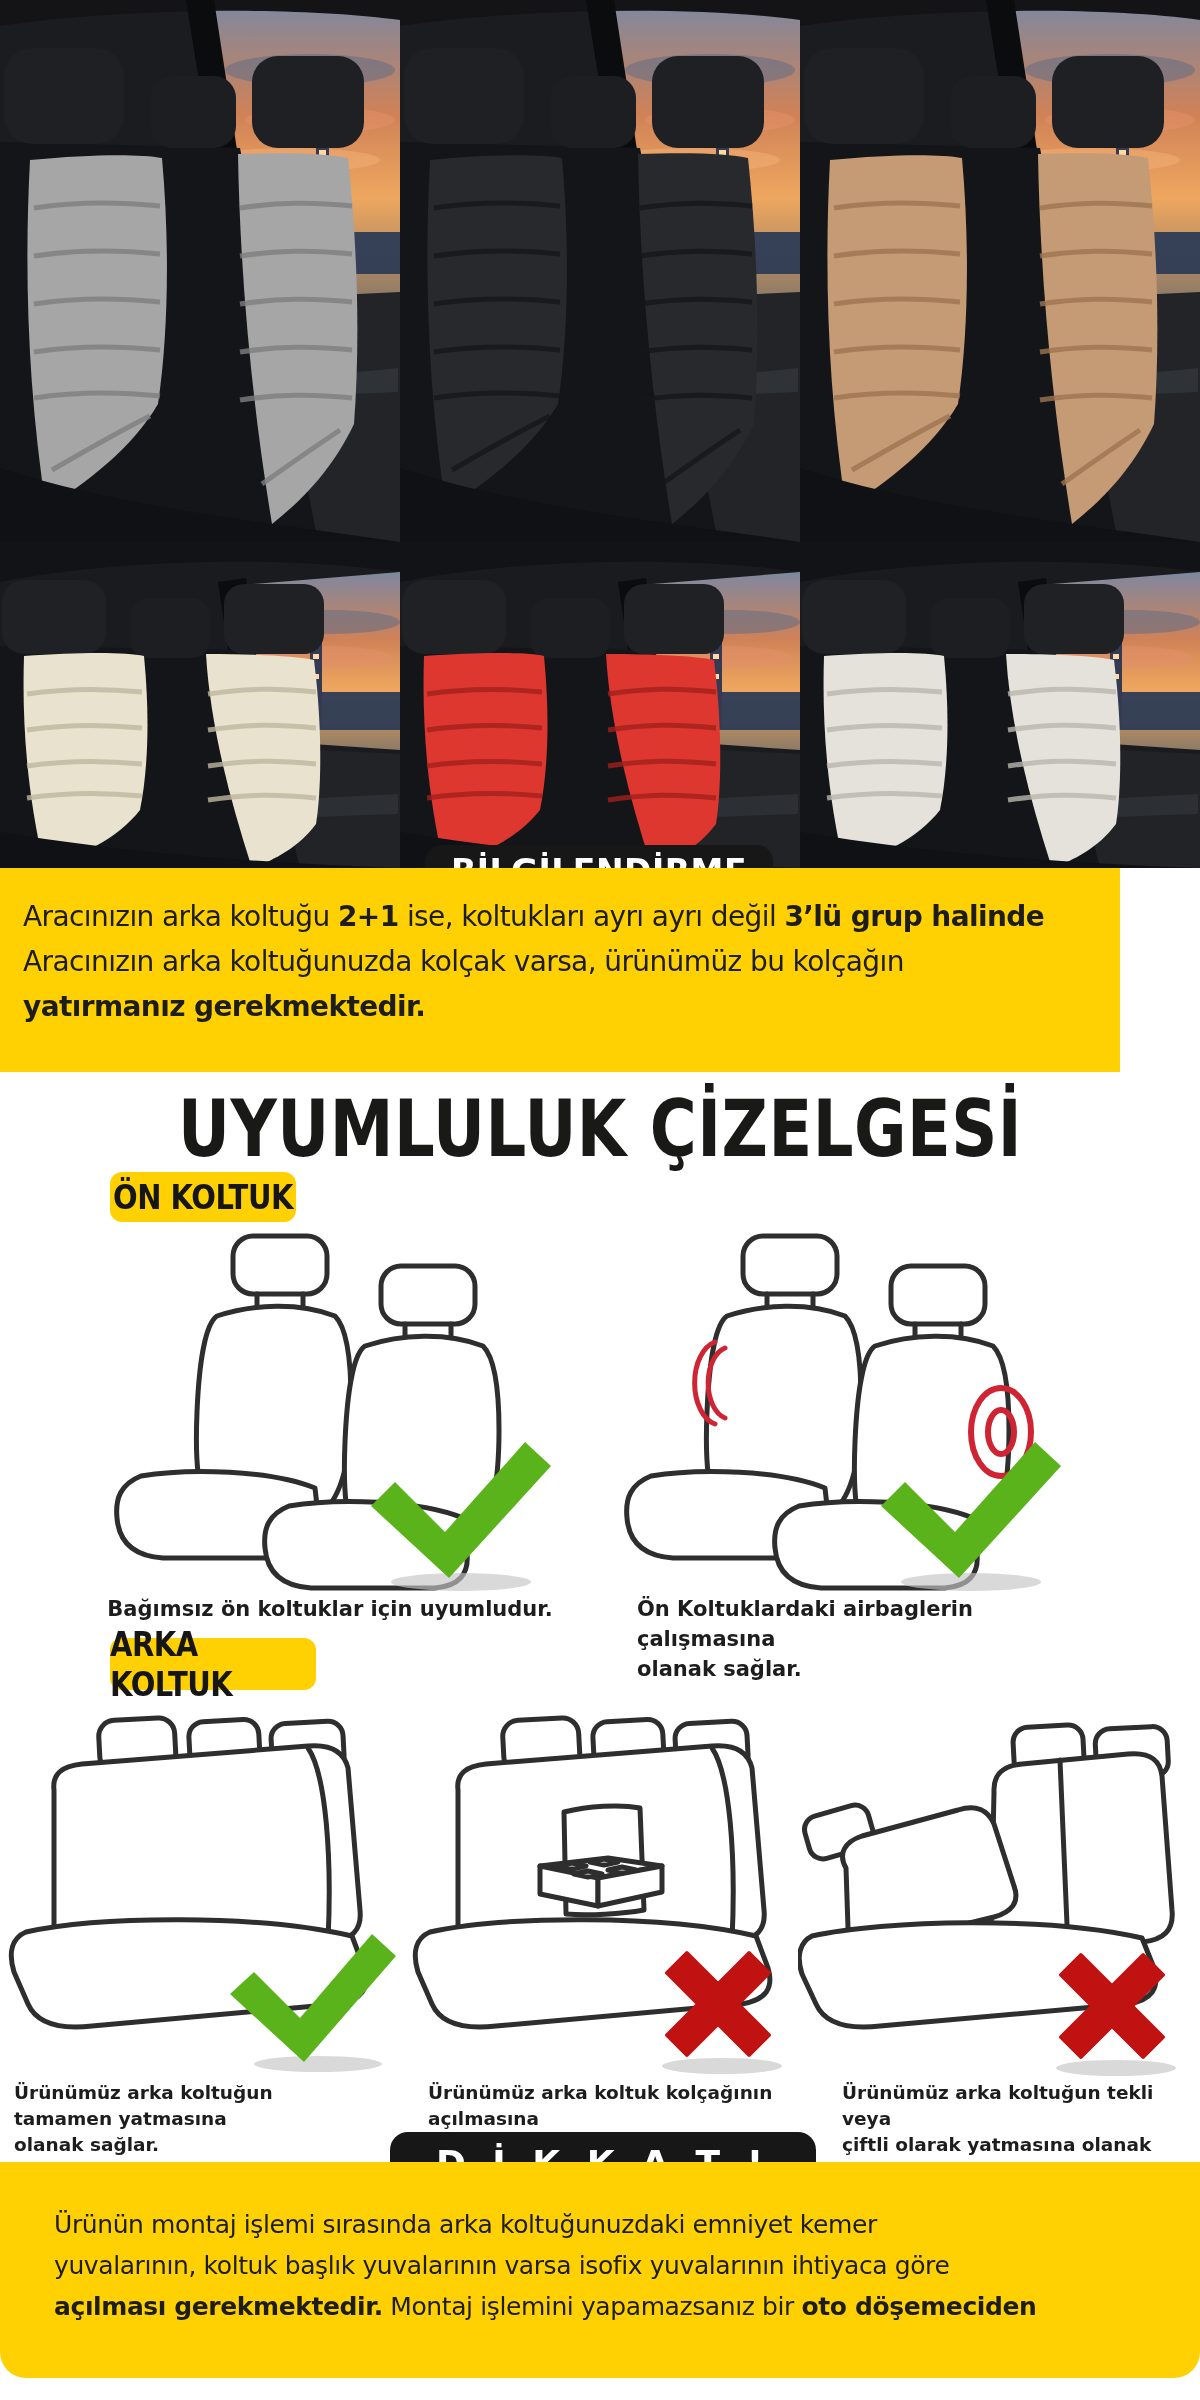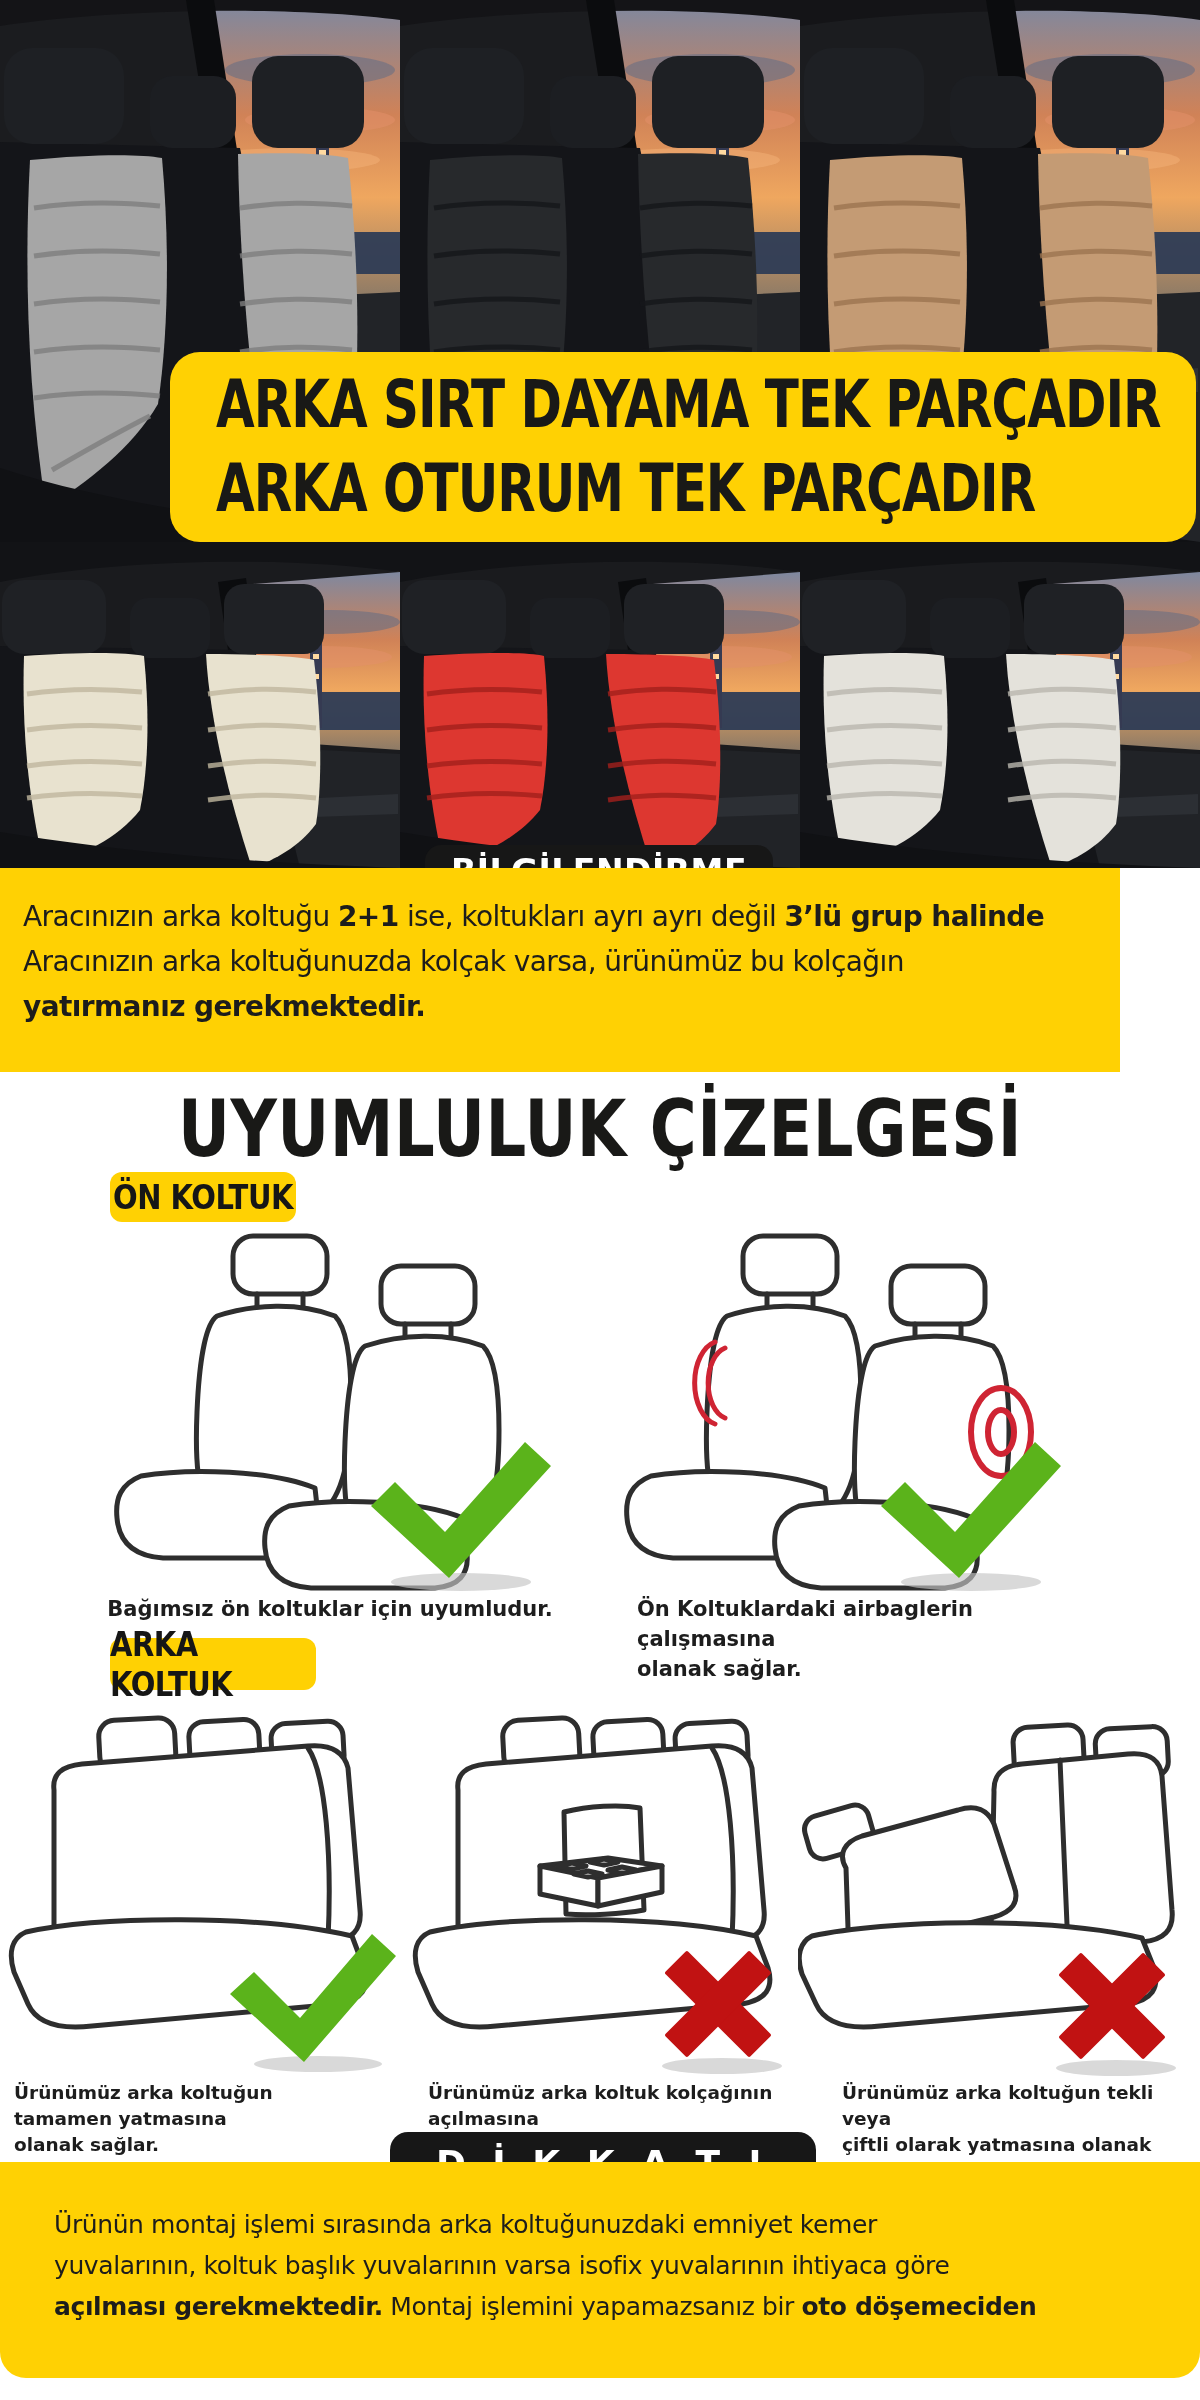--- a/index.html
+++ b/index.html
@@ -314,26 +314,20 @@
         <path d="M27,256 C67,250 102,250 142,254" stroke="#b9b7ae" stroke-width="5" fill="none" opacity="0.8"></path>
     <path d="M206,112 C254,112 296,114 314,118 C322,182 322,244 316,282 C298,306 274,318 252,326 C228,252 210,180 206,112 Z" fill="#e4e2db"></path>
     <path d="M208,152 C248,146 276,146 316,150" stroke="#b9b7ae" stroke-width="5" fill="none" opacity="0.8"></path>
         <path d="M208,188 C248,182 276,182 316,186" stroke="#b9b7ae" stroke-width="5" fill="none" opacity="0.8"></path>
         <path d="M208,224 C248,218 276,218 316,222" stroke="#b9b7ae" stroke-width="5" fill="none" opacity="0.8"></path>
         <path d="M208,258 C248,252 276,252 316,256" stroke="#b9b7ae" stroke-width="5" fill="none" opacity="0.8"></path>
     <path d="M0,290 C110,308 230,320 400,326 L0,326 Z" fill="#101114"></path>
   </svg>
     </div>
 
-  <div class="banner">
-    <div class="banner-text">
-      <div class="banner-line">ARKA SIRT DAYAMA TEK PARÇADIR</div>
-      <div class="banner-line">ARKA OTURUM TEK PARÇADIR</div>
-    </div>
-  </div>
 
   <div class="badge-black" id="info-badge">
     <span>BİLGİLENDİRME</span>
   </div>
   <div class="info-section">
     <div class="rich"><span>Aracınızın arka koltuğu </span><span class="b">2+1</span><span> ise, koltukları ayrı ayrı değil </span><span class="b">3’lü grup halinde</span></div>
     <div class="rich"><span>Aracınızın arka koltuğunuzda kolçak varsa, ürünümüz bu kolçağın</span></div>
     <div class="rich"><span class="b">yatırmanız gerekmektedir.</span></div>
   </div>
 

